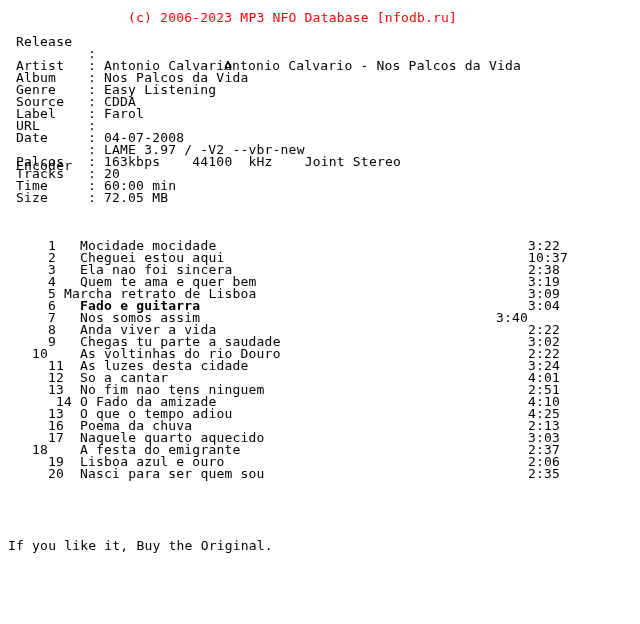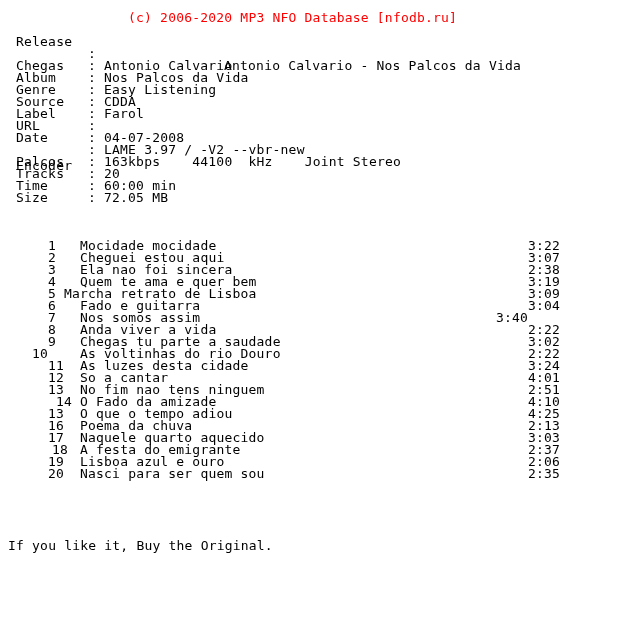--- a/index.html
+++ b/index.html
@@ -11,62 +11,62 @@
   .nfo { position: relative; width: 640px; height: 624px; }
   .line { position: absolute; left: 0; height: 12px; white-space: pre; }
   .c { position: absolute; white-space: pre; letter-spacing: 0.2px; }
   .header { color: #ff0000; }
 </style>
 </head>
 <body>
 
 <div class="nfo">
   <div class="line header" style="top:0px;">
-    <span class="c" style="left:128px;">(c) 2006-2020 MP3 NFO Database [nfodb.ru]</span>
+    <span class="c" style="left:128px;">(c) 2006-2023 MP3 NFO Database [nfodb.ru]</span>
   </div>
 
   <div class="line" style="top:24px;">
     <span class="c" style="left:16px;">Release</span>
     <span class="c" style="left:88px;">:</span>
     <span class="c" style="left:224px;">Antonio Calvario - Nos Palcos da Vida</span>
   </div>
 
   <div id="info-block">
-      <div class="line" style="top: 60px;"><span class="c" style="left:16px;">Chegas</span><span class="c" style="left:88px;">:</span><span class="c" style="left:104px;">Antonio Calvario</span></div>
+      <div class="line" style="top: 60px;"><span class="c" style="left:16px;">Artist</span><span class="c" style="left:88px;">:</span><span class="c" style="left:104px;">Antonio Calvario</span></div>
       <div class="line" style="top: 72px;"><span class="c" style="left:16px;">Album</span><span class="c" style="left:88px;">:</span><span class="c" style="left:104px;">Nos Palcos da Vida</span></div>
       <div class="line" style="top: 84px;"><span class="c" style="left:16px;">Genre</span><span class="c" style="left:88px;">:</span><span class="c" style="left:104px;">Easy Listening</span></div>
       <div class="line" style="top: 96px;"><span class="c" style="left:16px;">Source</span><span class="c" style="left:88px;">:</span><span class="c" style="left:104px;">CDDA</span></div>
       <div class="line" style="top: 108px;"><span class="c" style="left:16px;">Label</span><span class="c" style="left:88px;">:</span><span class="c" style="left:104px;">Farol</span></div>
       <div class="line" style="top: 120px;"><span class="c" style="left:16px;">URL</span><span class="c" style="left:88px;">:</span><span class="c" style="left:104px;"></span></div>
       <div class="line" style="top: 132px;"><span class="c" style="left:16px;">Date</span><span class="c" style="left:88px;">:</span><span class="c" style="left:104px;">04-07-2008</span></div>
       <div class="line" style="top: 144px;"><span class="c" style="left:16px;margin-top:16px;">Encoder</span><span class="c" style="left:88px;">:</span><span class="c" style="left:104px;">LAME 3.97 / -V2 --vbr-new</span></div>
       <div class="line" style="top: 156px;"><span class="c" style="left:16px;">Palcos</span><span class="c" style="left:88px;">:</span><span class="c" style="left:104px;">163kbps    44100  kHz    Joint Stereo</span></div>
       <div class="line" style="top: 168px;"><span class="c" style="left:16px;">Tracks</span><span class="c" style="left:88px;">:</span><span class="c" style="left:104px;">20</span></div>
       <div class="line" style="top: 180px;"><span class="c" style="left:16px;">Time</span><span class="c" style="left:88px;">:</span><span class="c" style="left:104px;">60:00 min</span></div>
       <div class="line" style="top: 192px;"><span class="c" style="left:16px;">Size</span><span class="c" style="left:88px;">:</span><span class="c" style="left:104px;">72.05 MB</span></div>
     </div>
   <div id="tracklist">
       <div class="line" style="top: 240px;"><span class="c" style="left:48px;">1</span><span class="c" style="left:80px;">Mocidade mocidade</span><span class="c" style="left:528px;">3:22</span></div>
-      <div class="line" style="top: 252px;"><span class="c" style="left:48px;">2</span><span class="c" style="left:80px;">Cheguei estou aqui</span><span class="c" style="left:528px;">3:07</span></div>
+      <div class="line" style="top: 252px;"><span class="c" style="left:48px;">2</span><span class="c" style="left:80px;">Cheguei estou aqui</span><span class="c" style="left:528px;">10:37</span></div>
       <div class="line" style="top: 264px;"><span class="c" style="left:48px;">3</span><span class="c" style="left:80px;">Ela nao foi sincera</span><span class="c" style="left:528px;">2:38</span></div>
       <div class="line" style="top: 276px;"><span class="c" style="left:48px;">4</span><span class="c" style="left:80px;">Quem te ama e quer bem</span><span class="c" style="left:528px;">3:19</span></div>
       <div class="line" style="top: 288px;"><span class="c" style="left:48px;">5</span><span class="c" style="left:64px;">Marcha retrato de Lisboa</span><span class="c" style="left:528px;">3:09</span></div>
-      <div class="line" style="top: 300px;"><span class="c" style="left:48px;">6</span><span class="c" style="left:80px;">Fado e guitarra</span><span class="c" style="left:528px;">3:04</span></div>
+      <div class="line" style="top: 300px;"><span class="c" style="left:48px;">6</span><span class="c" style="left:80px;font-weight:bold;">Fado e guitarra</span><span class="c" style="left:528px;">3:04</span></div>
       <div class="line" style="top: 312px;"><span class="c" style="left:48px;">7</span><span class="c" style="left:80px;">Nos somos assim</span><span class="c" style="left:496px;">3:40</span></div>
       <div class="line" style="top: 324px;"><span class="c" style="left:48px;">8</span><span class="c" style="left:80px;">Anda viver a vida</span><span class="c" style="left:528px;">2:22</span></div>
       <div class="line" style="top: 336px;"><span class="c" style="left:48px;">9</span><span class="c" style="left:80px;">Chegas tu parte a saudade</span><span class="c" style="left:528px;">3:02</span></div>
       <div class="line" style="top: 348px;"><span class="c" style="left:32px;">10</span><span class="c" style="left:80px;">As voltinhas do rio Douro</span><span class="c" style="left:528px;">2:22</span></div>
       <div class="line" style="top: 360px;"><span class="c" style="left:48px;">11</span><span class="c" style="left:80px;">As luzes desta cidade</span><span class="c" style="left:528px;">3:24</span></div>
       <div class="line" style="top: 372px;"><span class="c" style="left:48px;">12</span><span class="c" style="left:80px;">So a cantar</span><span class="c" style="left:528px;">4:01</span></div>
       <div class="line" style="top: 384px;"><span class="c" style="left:48px;">13</span><span class="c" style="left:80px;">No fim nao tens ninguem</span><span class="c" style="left:528px;">2:51</span></div>
       <div class="line" style="top: 396px;"><span class="c" style="left:48px;margin-left:8px;">14</span><span class="c" style="left:80px;text-align:center;">O Fado da amizade</span><span class="c" style="left:528px;">4:10</span></div>
       <div class="line" style="top: 408px;"><span class="c" style="left:48px;">13</span><span class="c" style="left:80px;">O que o tempo adiou</span><span class="c" style="left:528px;">4:25</span></div>
       <div class="line" style="top: 420px;"><span class="c" style="left:48px;">16</span><span class="c" style="left:80px;">Poema da chuva</span><span class="c" style="left:528px;">2:13</span></div>
       <div class="line" style="top: 432px;"><span class="c" style="left:48px;">17</span><span class="c" style="left:80px;">Naquele quarto aquecido</span><span class="c" style="left:528px;">3:03</span></div>
-      <div class="line" style="top: 444px;"><span class="c" style="left:52px;">18</span><span class="c" style="left:80px;">A festa do emigrante</span><span class="c" style="left:528px;">2:37</span></div>
+      <div class="line" style="top: 444px;"><span class="c" style="left:32px;">18</span><span class="c" style="left:80px;">A festa do emigrante</span><span class="c" style="left:528px;">2:37</span></div>
       <div class="line" style="top: 456px;"><span class="c" style="left:48px;">19</span><span class="c" style="left:80px;">Lisboa azul e ouro</span><span class="c" style="left:528px;">2:06</span></div>
       <div class="line" style="top: 468px;"><span class="c" style="left:48px;">20</span><span class="c" style="left:80px;">Nasci para ser quem sou</span><span class="c" style="left:528px;">2:35</span></div>
     </div>
 
   <div class="line" style="top:528px;">
     <span class="c" style="left:8px;">If you like it, Buy the Original.</span>
   </div>
 </div>
 
 </body></html>

